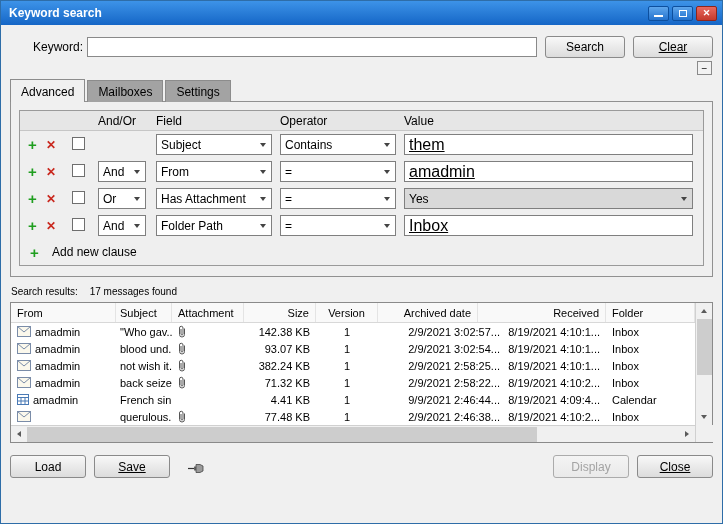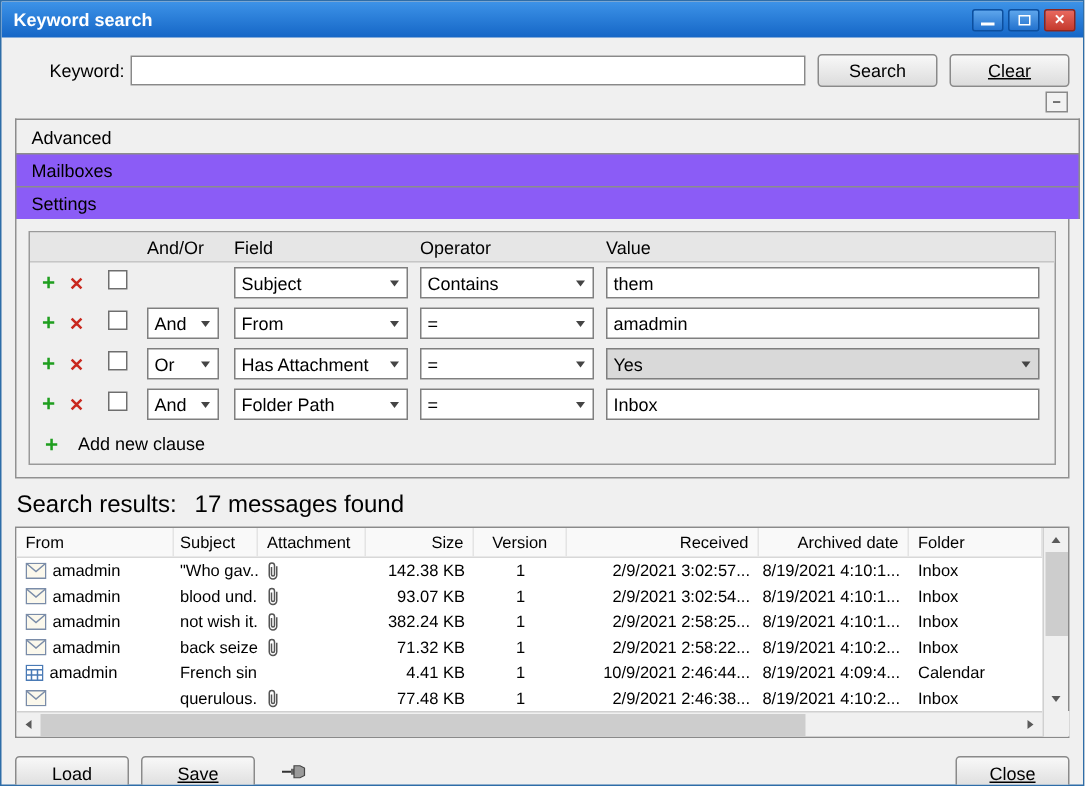--- a/index.html
+++ b/index.html
@@ -27,23 +27,23 @@
          border:1px solid #8A8A8A; border-radius:3px; font-size:12px; font-family:inherit; padding:0 10px; }
   .btn.disabled { color:#A3A3A3; background:linear-gradient(#F4F4F4,#E9E9E9); border-color:#ABABAB; }
   .gap8 { margin-left:8px;text-decoration:underline; }
 
   .advanced-label { font-size:12px; margin:8px 0 0 10px; }
   .collapse-row { display:flex; justify-content:flex-end; margin:3px 10px 0 0; height:14px; }
   .collapse-btn { width:15px; height:14px; border:1px solid #8A8A8A; background:#F2F2F2;
                   font-size:10px; line-height:11px; text-align:center; padding:0; }
 
   
-  .tabs { display:flex; margin:4px 0 0 9px; position:relative; z-index:2;flex-direction:column; }
+  .tabs { display:flex; margin:4px 0 0 9px; position:relative; z-index:2; }
   .tab { font-size:12px; padding:4px 10px 3px 10px; border:1px solid #8C8C8C; border-bottom:none;
-         background:#8b5cf6; margin-right:2px; position:relative; top:1px; }
+         background:#a3a3a3; margin-right:2px; position:relative; top:1px; }
   .tab.active { background:#F0F0F0; top:0; padding-top:5px; margin-bottom:-1px; }
 
   .panel { margin:0 9px; border:1px solid #919191; background:#F0F0F0; height:176px; padding:8px;
            position:relative; z-index:1; }
   .grid { border:1px solid #9A9A9A; background:#EFEFEF; }
   .grid-header { display:flex; align-items:center; height:20px; background:#E6E6E6;
                  border-bottom:1px solid #C6C6C6; font-size:12px; padding-left:8px; }
   .clause-row { display:flex; align-items:center; height:27px; padding-left:8px; }
   .c-icons { width:44px; flex:0 0 44px; display:flex; align-items:center; }
   .c-check { width:26px; flex:0 0 26px; }
@@ -54,27 +54,27 @@
   .icon-plus { color:#1F9E1F; font-weight:bold; font-size:15px; width:18px; cursor:default; }
   .icon-x { color:#C9281E; font-weight:bold; font-size:12px; width:18px; cursor:default; }
   .checkbox { width:13px; height:13px; border:1px solid #6E6E6E; background:#fff; display:inline-block; }
   .combo { display:flex; align-items:center; height:21px; background:#fff; border:1px solid #7F7F7F;
            font-size:12px; width:100%; }
   .combo.gray { background:#D9D9D9;justify-content:space-between; }
   .combo-val { flex:1; padding:0 4px; white-space:nowrap; overflow:hidden; }
   .combo-btn { width:16px; align-self:stretch; display:flex; align-items:center; justify-content:center; }
   .arr-down { width:0; height:0; border-left:3.5px solid transparent; border-right:3.5px solid transparent;
               border-top:4px solid #444; }
-  .val-input { flex:1; height:21px; border:1px solid #7F7F7F; background:#fff; font-size:12px;
-               padding:6px 4px; font-family:inherit; }
+  .val-input { flex:1; height:21px; border:1px solid #7F7F7F; background:#fff; font-size:16px;
+               padding:6px 4px; font-family:inherit;text-decoration:underline; }
   .add-clause { display:flex; align-items:center; height:26px; padding-left:10px; font-size:12px; }
   .add-clause .label { margin-left:4px; }
 
   
-  .results-summary { margin:9px 0 5px 10px; font-size:16px; display:flex; }
+  .results-summary { margin:9px 0 5px 10px; font-size:10px; display:flex; }
   .results-summary .value { margin-left:12px; }
   .rtable { margin:0 9px; border:1px solid #8A8A8A; background:#fff; height:141px; display:flex; }
   .rmain { flex:1; display:flex; flex-direction:column; overflow:hidden; }
   .rheader { display:flex; height:20px; flex:0 0 20px; border-bottom:1px solid #D8D8D8;
              background:#F9F9F9; font-size:11px; align-items:stretch; }
   .hcell { padding:0 6px; border-right:1px solid #E4E4E4; display:flex; align-items:center; }
   .rrow { display:flex; height:17px; flex:0 0 17px; align-items:center; font-size:11px; }
   .cell { padding:0 6px; overflow:hidden; white-space:nowrap; display:flex; align-items:center; }
   .w-from { width:105px; flex:0 0 105px; }
   .w-subject { width:56px; flex:0 0 56px; padding:0 4px; }
@@ -100,21 +100,21 @@
                border-left:4px solid #5A5A5A; }
   .vthumb { width:15px; height:56px; background:#CDCDCD; }
   .vtrack { flex:1; }
   .vcorner { width:17px; height:17px; flex:0 0 17px; background:#F0F0F0; }
   .hscroll { margin-top:auto; height:17px; flex:0 0 17px; border-top:1px solid #D0D0D0;
              background:#F0F0F0; display:flex; align-items:center; }
   .hthumb { width:510px; height:15px; background:#CDCDCD; }
   .htrack { flex:1; }
 
   
-  .footer { display:flex; align-items:center; margin:12px 9px 0 9px; }
+  .footer { display:flex; align-items:flex-end; margin:12px 9px 0 9px; }
   .footer .btn { height:23px; min-width:76px; }
   .pin-wrap { margin-left:18px; display:flex; align-items:center; }
   .spacer { flex:1; }
 </style>
 </head>
 <body>
 
 <div class="window">
 
   <div class="titlebar">
@@ -311,22 +311,22 @@
   </div>
 
   <div class="rtable">
     <div class="rmain">
       <div class="rheader">
         <span class="hcell w-from">From</span>
         <span class="hcell w-subject">Subject</span>
         <span class="hcell w-att">Attachment</span>
         <span class="hcell w-size">Size</span>
         <span class="hcell w-version">Version</span>
+        <span class="hcell w-archived">Archived date</span>
         <span class="hcell w-received">Received</span>
-        <span class="hcell w-archived">Archived date</span>
         <span class="hcell w-folder">Folder</span>
       </div>
 
       <div class="rrow">
         <span class="cell w-from">
             <span class="row-icon">
               <svg width="14" height="11" viewBox="0 0 14 11">
                 <rect x="0.5" y="0.5" width="13" height="10" fill="#FBF8EC" stroke="#7A8CA8"></rect>
                 <path d="M0.5 0.5 L7 6 L13.5 0.5" fill="none" stroke="#7A8CA8"></path>
               </svg>
@@ -430,21 +430,21 @@
                 <rect x="0.5" y="0.5" width="11" height="10" fill="#fff" stroke="#4A7AB5"></rect>
                 <path d="M0.5 3.5 h11 M4 3.5 v7 M8 3.5 v7 M0.5 7 h11" fill="none" stroke="#4A7AB5"></path>
               </svg>
             </span>
             <span>amadmin</span>
           </span>
         <span class="cell w-subject">French sin...</span>
         <span class="cell w-att"></span>
         <span class="cell w-size">4.41 KB</span>
         <span class="cell w-version">1</span>
-        <span class="cell w-received">10/9/2021 2:46:44...</span>
+        <span class="cell w-received">9/9/2021 2:46:44...</span>
         <span class="cell w-archived">8/19/2021 4:09:4...</span>
         <span class="cell w-folder">Calendar</span>
       </div>
 
       <div class="rrow">
         <span class="cell w-from">
             <span class="row-icon">
               <svg width="14" height="11" viewBox="0 0 14 11">
                 <rect x="0.5" y="0.5" width="13" height="10" fill="#FBF8EC" stroke="#7A8CA8"></rect>
                 <path d="M0.5 0.5 L7 6 L13.5 0.5" fill="none" stroke="#7A8CA8"></path>
@@ -496,16 +496,17 @@
     <button class="btn">Load</button>
     <button class="btn gap8">Save</button>
     <span class="pin-wrap">
       <span><svg width="16" height="11" viewBox="0 0 16 11">
             <path d="M0 5.5 h6" stroke="#333" stroke-width="1.2"></path>
             <rect x="6" y="3.5" width="2" height="4" fill="#666"></rect>
             <path d="M8 1.5 h4 l3 1.5 v5 l-3 1.5 h-4 z" fill="#9A9A9A" stroke="#444" stroke-width="0.8"></path>
           </svg></span>
     </span>
     <span class="spacer"></span>
+    <button class="btn disabled">Display</button>
     <button class="btn gap8">Close</button>
   </div>
 
 </div>
 
 </body></html>

